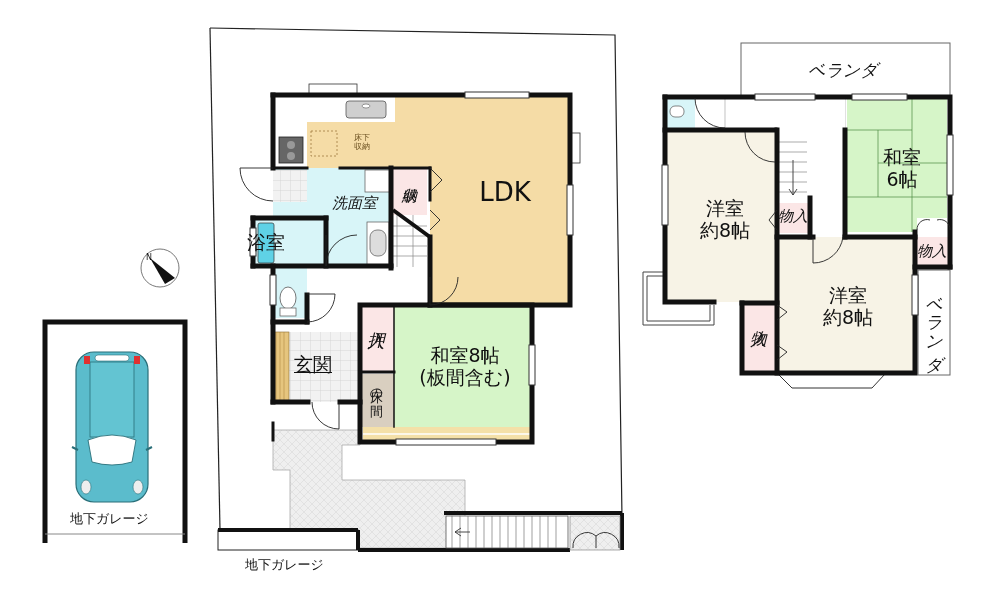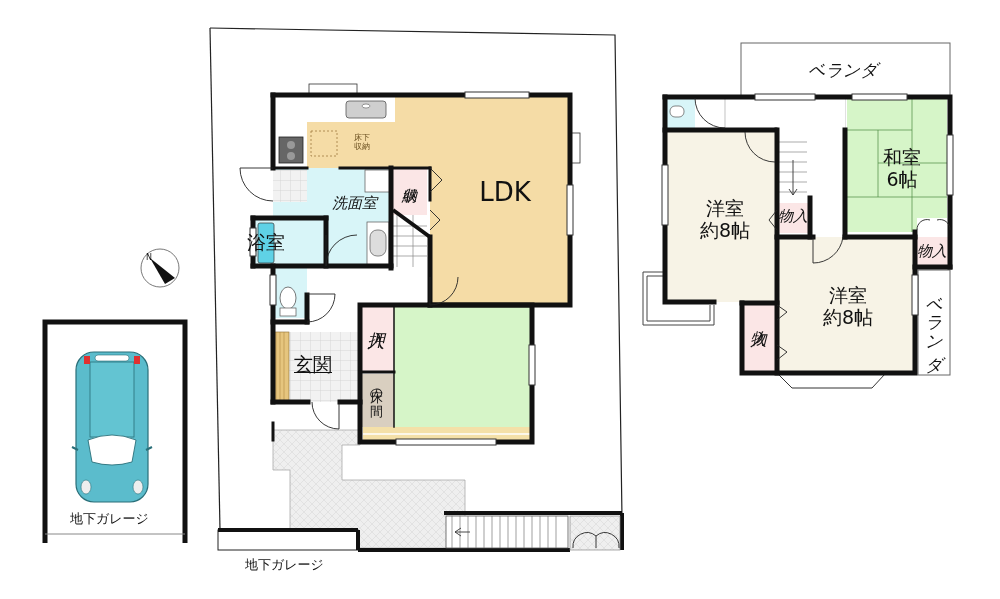--- a/index.html
+++ b/index.html
@@ -250,20 +250,22 @@
   <div>床下</div>
   <div>収納</div>
 </div>
 <div class="lbl sm vert" style="left:400px;top:176px;">収納</div>
 <div class="lbl sm" style="left:318px;top:195px;margin-left:14px;">洗面室</div>
 <div class="lbl med" style="left:247px;top:232px;">浴室</div>
 <div class="lbl med" style="left:294px;top:354px;text-decoration:underline;">玄関</div>
 <div class="lbl sm vert" style="left:366px;top:318px;font-size:17px;">押入</div>
 <div class="lbl xs vert" style="left:368px;top:380px;">床の間</div>
 <div class="lbl med" style="left:405px;top:345px;width:120px;">
+  <div>和室8帖</div>
+  <div>(板間含む)</div>
 </div>
 
 <div class="lbl xs" style="left:70px;top:512px;">地下ガレージ</div>
 <div class="lbl xs" style="left:245px;top:558px;">地下ガレージ</div>
 <div class="lbl" style="left:146px;top:253px;font-size:8px;">N</div>
 
 <div class="lbl sm" style="left:808px;top:61px;font-size:17px;">ベランダ</div>
 <div class="lbl sm vert" style="left:924px;top:285px;font-size:17px;">ベランダ</div>
 <div class="lbl med" style="left:872px;top:147px;width:60px;">
   <div>和室</div>

